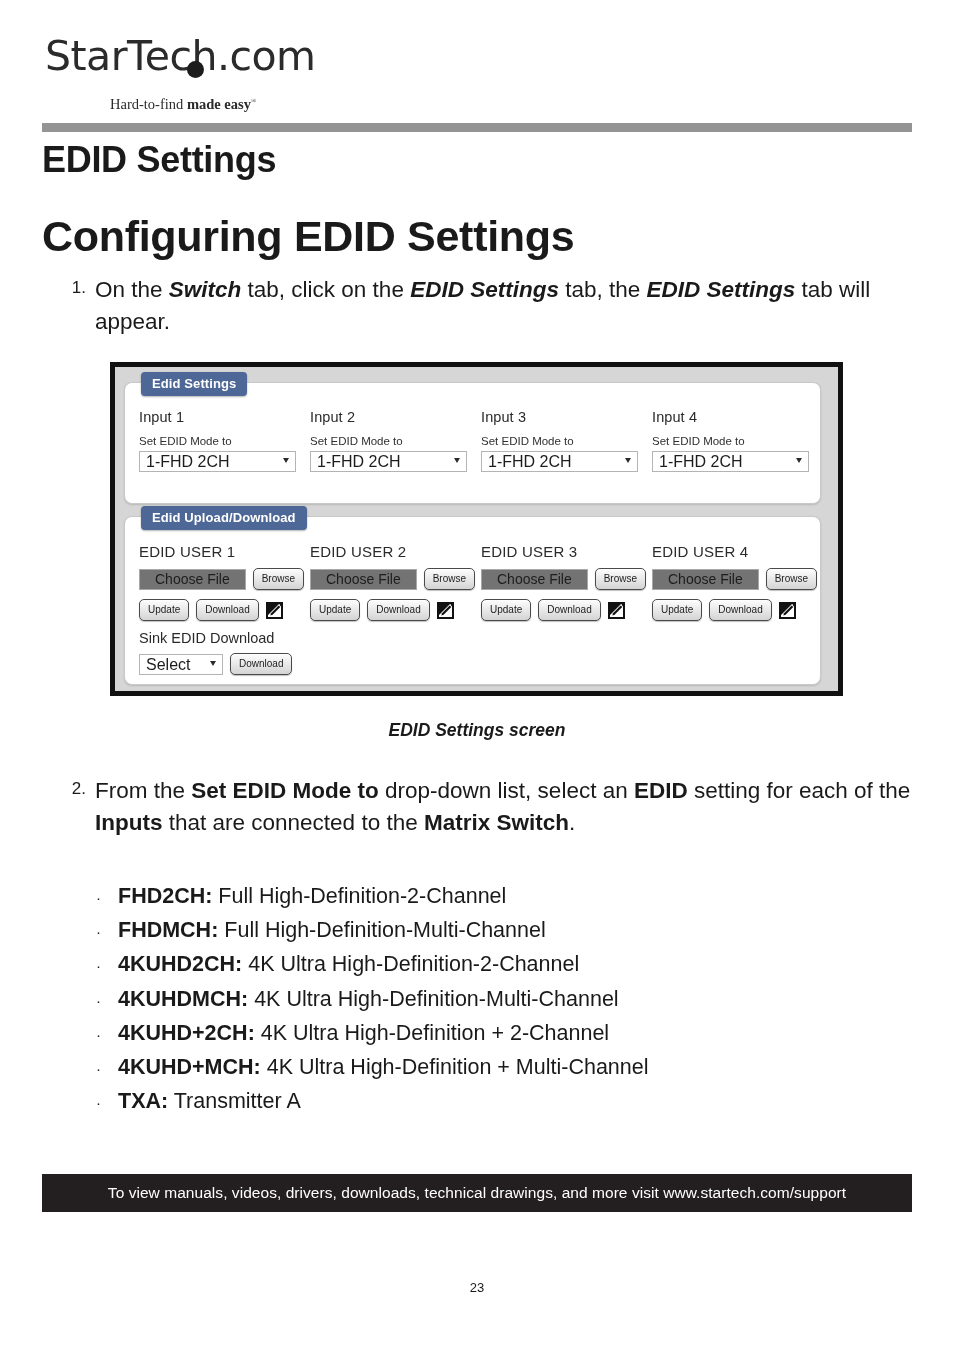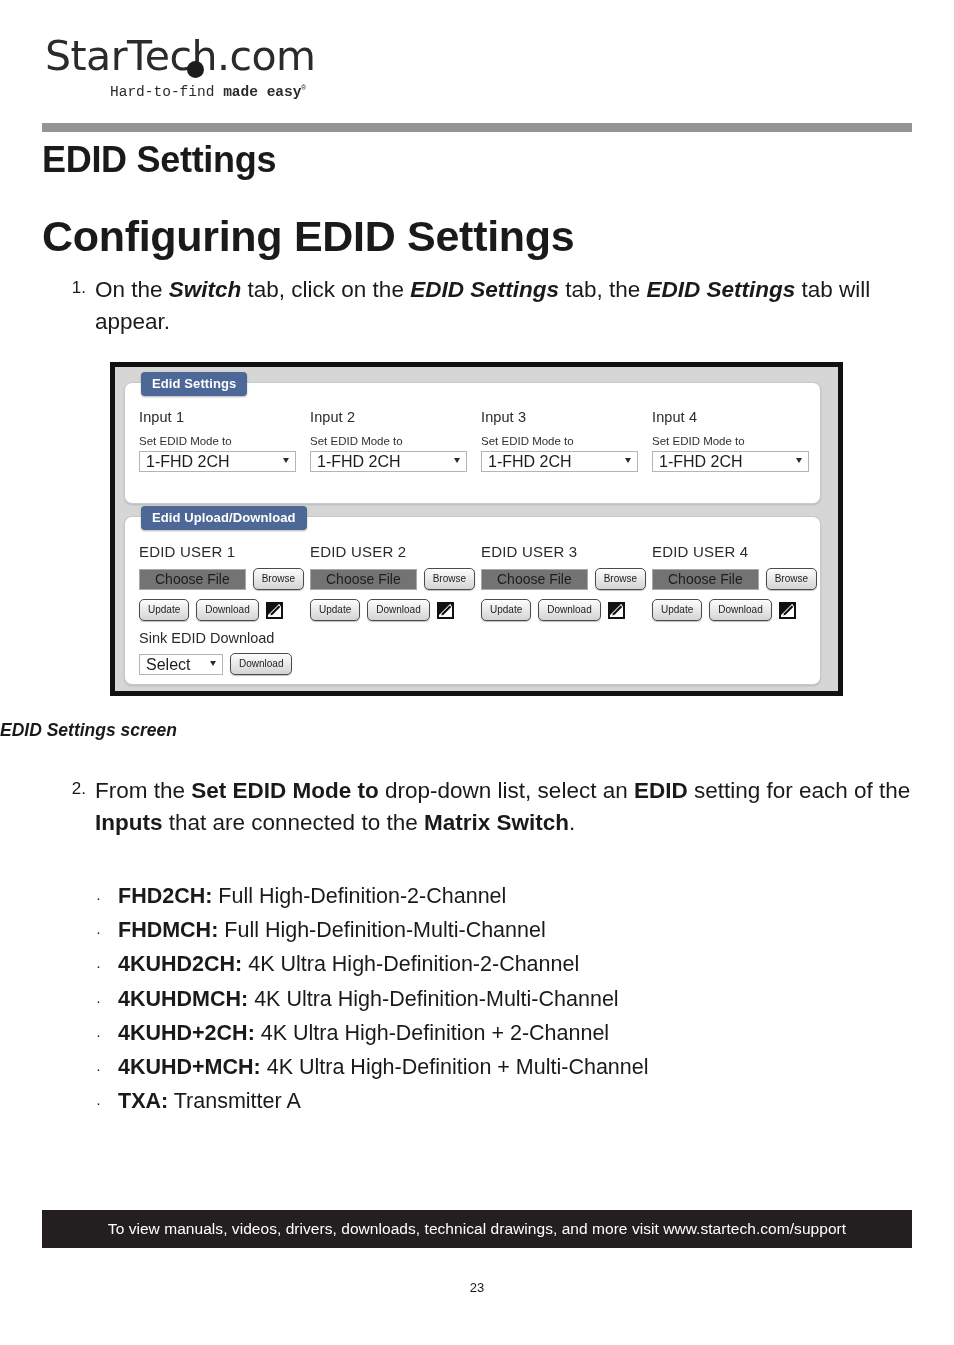--- a/index.html
+++ b/index.html
@@ -18,22 +18,22 @@
     font-family: "DejaVu Sans", sans-serif;
     font-size: 41px; font-weight: 400; letter-spacing: -0.5px;
     color: #2b2b2b; line-height: 1.0; white-space: nowrap;
     position: relative;
   }
   .logo-dot {
     position: absolute; width: 17px; height: 17px; border-radius: 50%;
     background: #1c1c1c; left: 142px; top: 25px;
   }
   .logo-tag {
-    margin-top: 7px; margin-left: 65px;
-    font-family: Liberation Mono, monospace;
+    margin-top: 19px; margin-left: 65px;
+    font-family: Liberation Serif, serif;
     font-size: 14.5px; color: #2b2b2b; white-space: nowrap;
   }
   .logo-tag b { font-weight: 700; }
   .logo-tag sup { font-size: 7px; vertical-align: super; }
 
   
   .divider {
     position: absolute; left: 42px; top: 123px;
     width: 870px; height: 9px; background: #949494;
   }
@@ -148,37 +148,37 @@
   .edit-icon svg { position: absolute; right: -3px; top: -3px; }
 
   .sink-title {
     font-size: 14.5px; color: #2a2a2a; margin-top: 2px; margin-bottom: 7px;
     white-space: nowrap;
   }
 
   
   .caption {
     position: absolute; left: 0; top: 720px; width: 954px;
-    font-size: 17.5px; font-weight: 700;
+    text-align: center; font-size: 17.5px; font-weight: 700;
     font-style: italic; color: #1a1a1a;
   }
 
   
   .bullets { position: absolute; left: 92px; top: 884px; width: 820px; }
   .bullet { display: flex; align-items: baseline; margin-bottom: 9.5px; }
   .bullet .dot {
     flex: 0 0 26px; font-size: 15px; color: #1a1a1a; line-height: 1;
     padding-left: 4px;
   }
   .bullet .txt { font-size: 21.5px; color: #1a1a1a; line-height: 1.15; }
   .bullet .txt b { font-weight: 700; }
 
   
   .footer-bar {
-    position: absolute; left: 42px; top: 1210px;
+    position: absolute; left: 42px; top: 1174px;
     width: 870px; height: 38px; background: #231f20;
     display: flex; align-items: center; justify-content: center;
   }
   .footer-text {
     color: #ffffff; font-size: 15.5px; letter-spacing: .05px; white-space: nowrap;
   }
   .page-num {
     position: absolute; left: 0; top: 1280px; width: 954px;
     text-align: center; font-size: 13px; color: #1a1a1a;
   }

